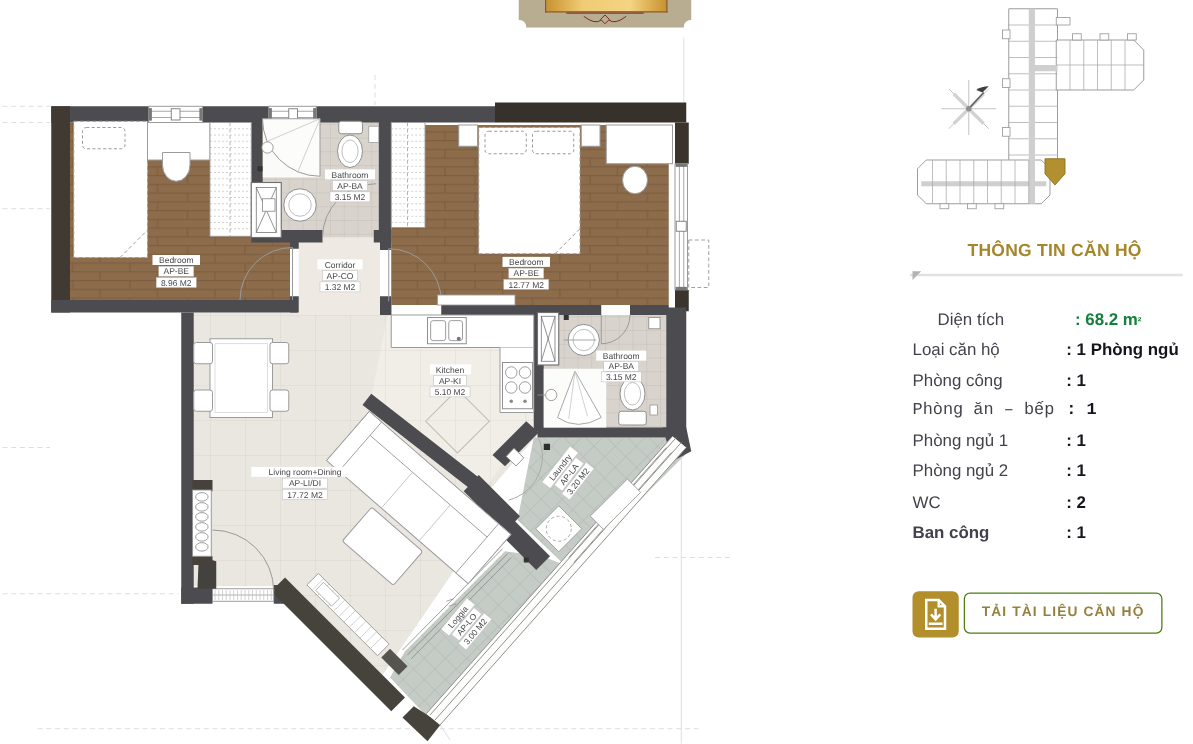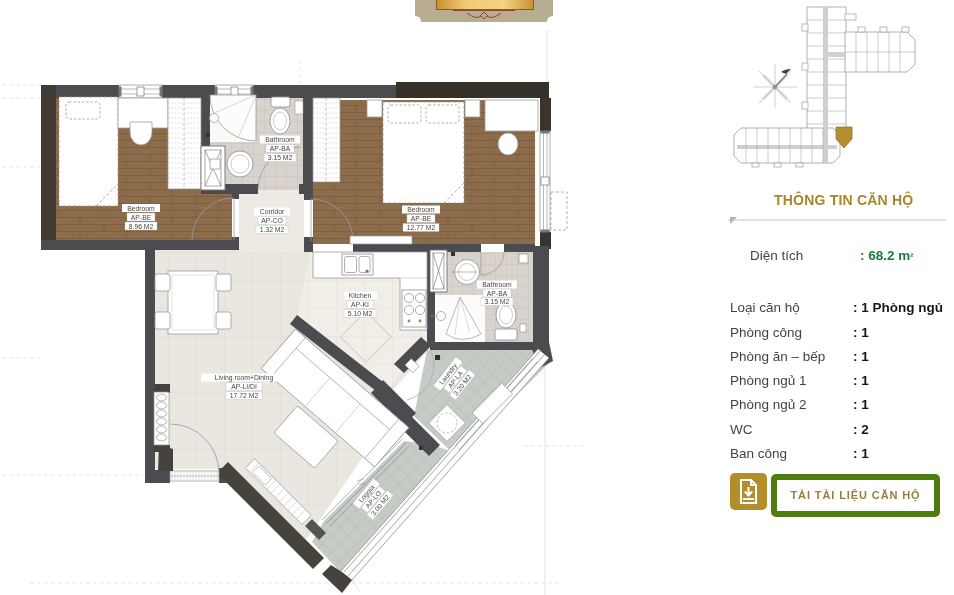--- a/index.html
+++ b/index.html
@@ -487,48 +487,48 @@
 
   <div class="abs" style="left:30px;top:192px;font-size:14px;font-weight:bold;color:#a5862b;letter-spacing:0.2px;margin-left:44px;">THÔNG TIN CĂN HỘ</div>
 
   <div class="abs" style="left:28px;top:219px;width:218px;height:2px;background:#e2e2e2;"></div>
   <div class="abs" style="left:30px;top:217px;width:0;height:0;border-left:7px solid #b3b3b3;border-bottom:7px solid transparent;"></div>
 
   <div class="abs" style="left:30px;top:248px;width:224px;font-size:13.5px;color:#42424c;">
 
     <div style="position:relative;height:24.3px;margin-left:20px;"><span>Diện tích</span><b style="position:absolute;left:110px;color:#15803d;">: 68.2 m<span style="font-size:9px;">²</span></b></div>
 
-    <div style="position:relative;height:24.3px;margin-top:28px;"><span>Loại căn hộ</span><b style="position:absolute;left:123px;color:#15151d;">: 1 Phòng ngủ</b></div>
+    <div style="position:relative;height:24.3px;"><span>Loại căn hộ</span><b style="position:absolute;left:123px;color:#15151d;">: 1 Phòng ngủ</b></div>
 
     <div style="position:relative;height:24.3px;"><span>Phòng công</span><b style="position:absolute;left:123px;color:#15151d;">: 1</b></div>
 
-    <div style="position:relative;height:24.3px;"><span>Phòng ăn – bếp</span><b style="position:absolute;left:123px;color:#15151d;">: 1</b></div>
+    <div style="position:relative;height:24.3px;font-family:Liberation Mono, monospace;"><span>Phòng ăn – bếp</span><b style="position:absolute;left:123px;color:#15151d;">: 1</b></div>
 
     <div style="position:relative;height:24.3px;"><span>Phòng ngủ 1</span><b style="position:absolute;left:123px;color:#15151d;">: 1</b></div>
 
     <div style="position:relative;height:24.3px;"><span>Phòng ngủ 2</span><b style="position:absolute;left:123px;color:#15151d;">: 1</b></div>
 
     <div style="position:relative;height:24.3px;"><span>WC</span><b style="position:absolute;left:123px;color:#15151d;">: 2</b></div>
 
-    <div style="position:relative;height:24.3px;"><span>Ban công</span><b style="position:absolute;left:123px;color:#15151d;">: 1</b></div>
+    <div style="position:relative;height:24.3px;font-weight:bold;"><span>Ban công</span><b style="position:absolute;left:123px;color:#15151d;">: 1</b></div>
 
   </div>
 
   <div class="abs" style="left:30px;top:473px;width:37px;height:37px;background:#b28f2a;border-radius:5px;">
     <svg width="37" height="37" viewBox="0 0 37 37">
         <g fill="none" stroke="#fff" stroke-width="2">
           <path d="M11,7 h10 l5,5 v18 h-15 z"></path>
           <path d="M21,7 v5 h5"></path>
         </g>
         <path d="M18.5,14 v8 M14.8,18.5 l3.7,4 3.7,-4" stroke="#fff" stroke-width="2" fill="none"></path>
         <path d="M13,26 h11" stroke="#fff" stroke-width="2"></path>
       </svg>
   </div>
 
-  <div class="abs" style="left:71px;top:474px;width:157px;height:31px;border:6px solid #4d7c0f;border-radius:5px;color:#97803e;font-size:11px;font-weight:bold;letter-spacing:0.9px;text-align:center;line-height:31px;">TẢI TÀI LIỆU CĂN HỘ</div>
+  <div class="abs" style="left:71px;top:474px;width:157px;height:31px;border:1px solid #4d7c0f;border-radius:5px;color:#97803e;font-size:11px;font-weight:bold;letter-spacing:0.9px;text-align:center;line-height:31px;">TẢI TÀI LIỆU CĂN HỘ</div>
 </div>
 
 <div class="abs" style="left:415px;top:0;width:138px;height:22px;background:#b8ac91;">
 
   <div class="abs" style="left:21px;top:0;width:96px;height:9px;background:linear-gradient(90deg,#c8922f,#efcb74 30%,#f4d382 70%,#c8922f);border:1px solid #8a5a20;border-top:none;"></div>
 
   <svg class="abs" style="left:34px;top:9px" width="70" height="13" viewBox="0 0 70 13">
       <path d="M4,1.5 H66" stroke="#8a3a30" stroke-width="0.9" fill="none"></path>
       <path d="M35,3 l3.5,3.5 -3.5,3.5 -3.5,-3.5 z" stroke="#7a2b26" stroke-width="0.8" fill="none"></path>
       <path d="M18,4 q9,7 14,3 M52,4 q-9,7 -14,3" stroke="#7a2b26" stroke-width="0.8" fill="none"></path>

